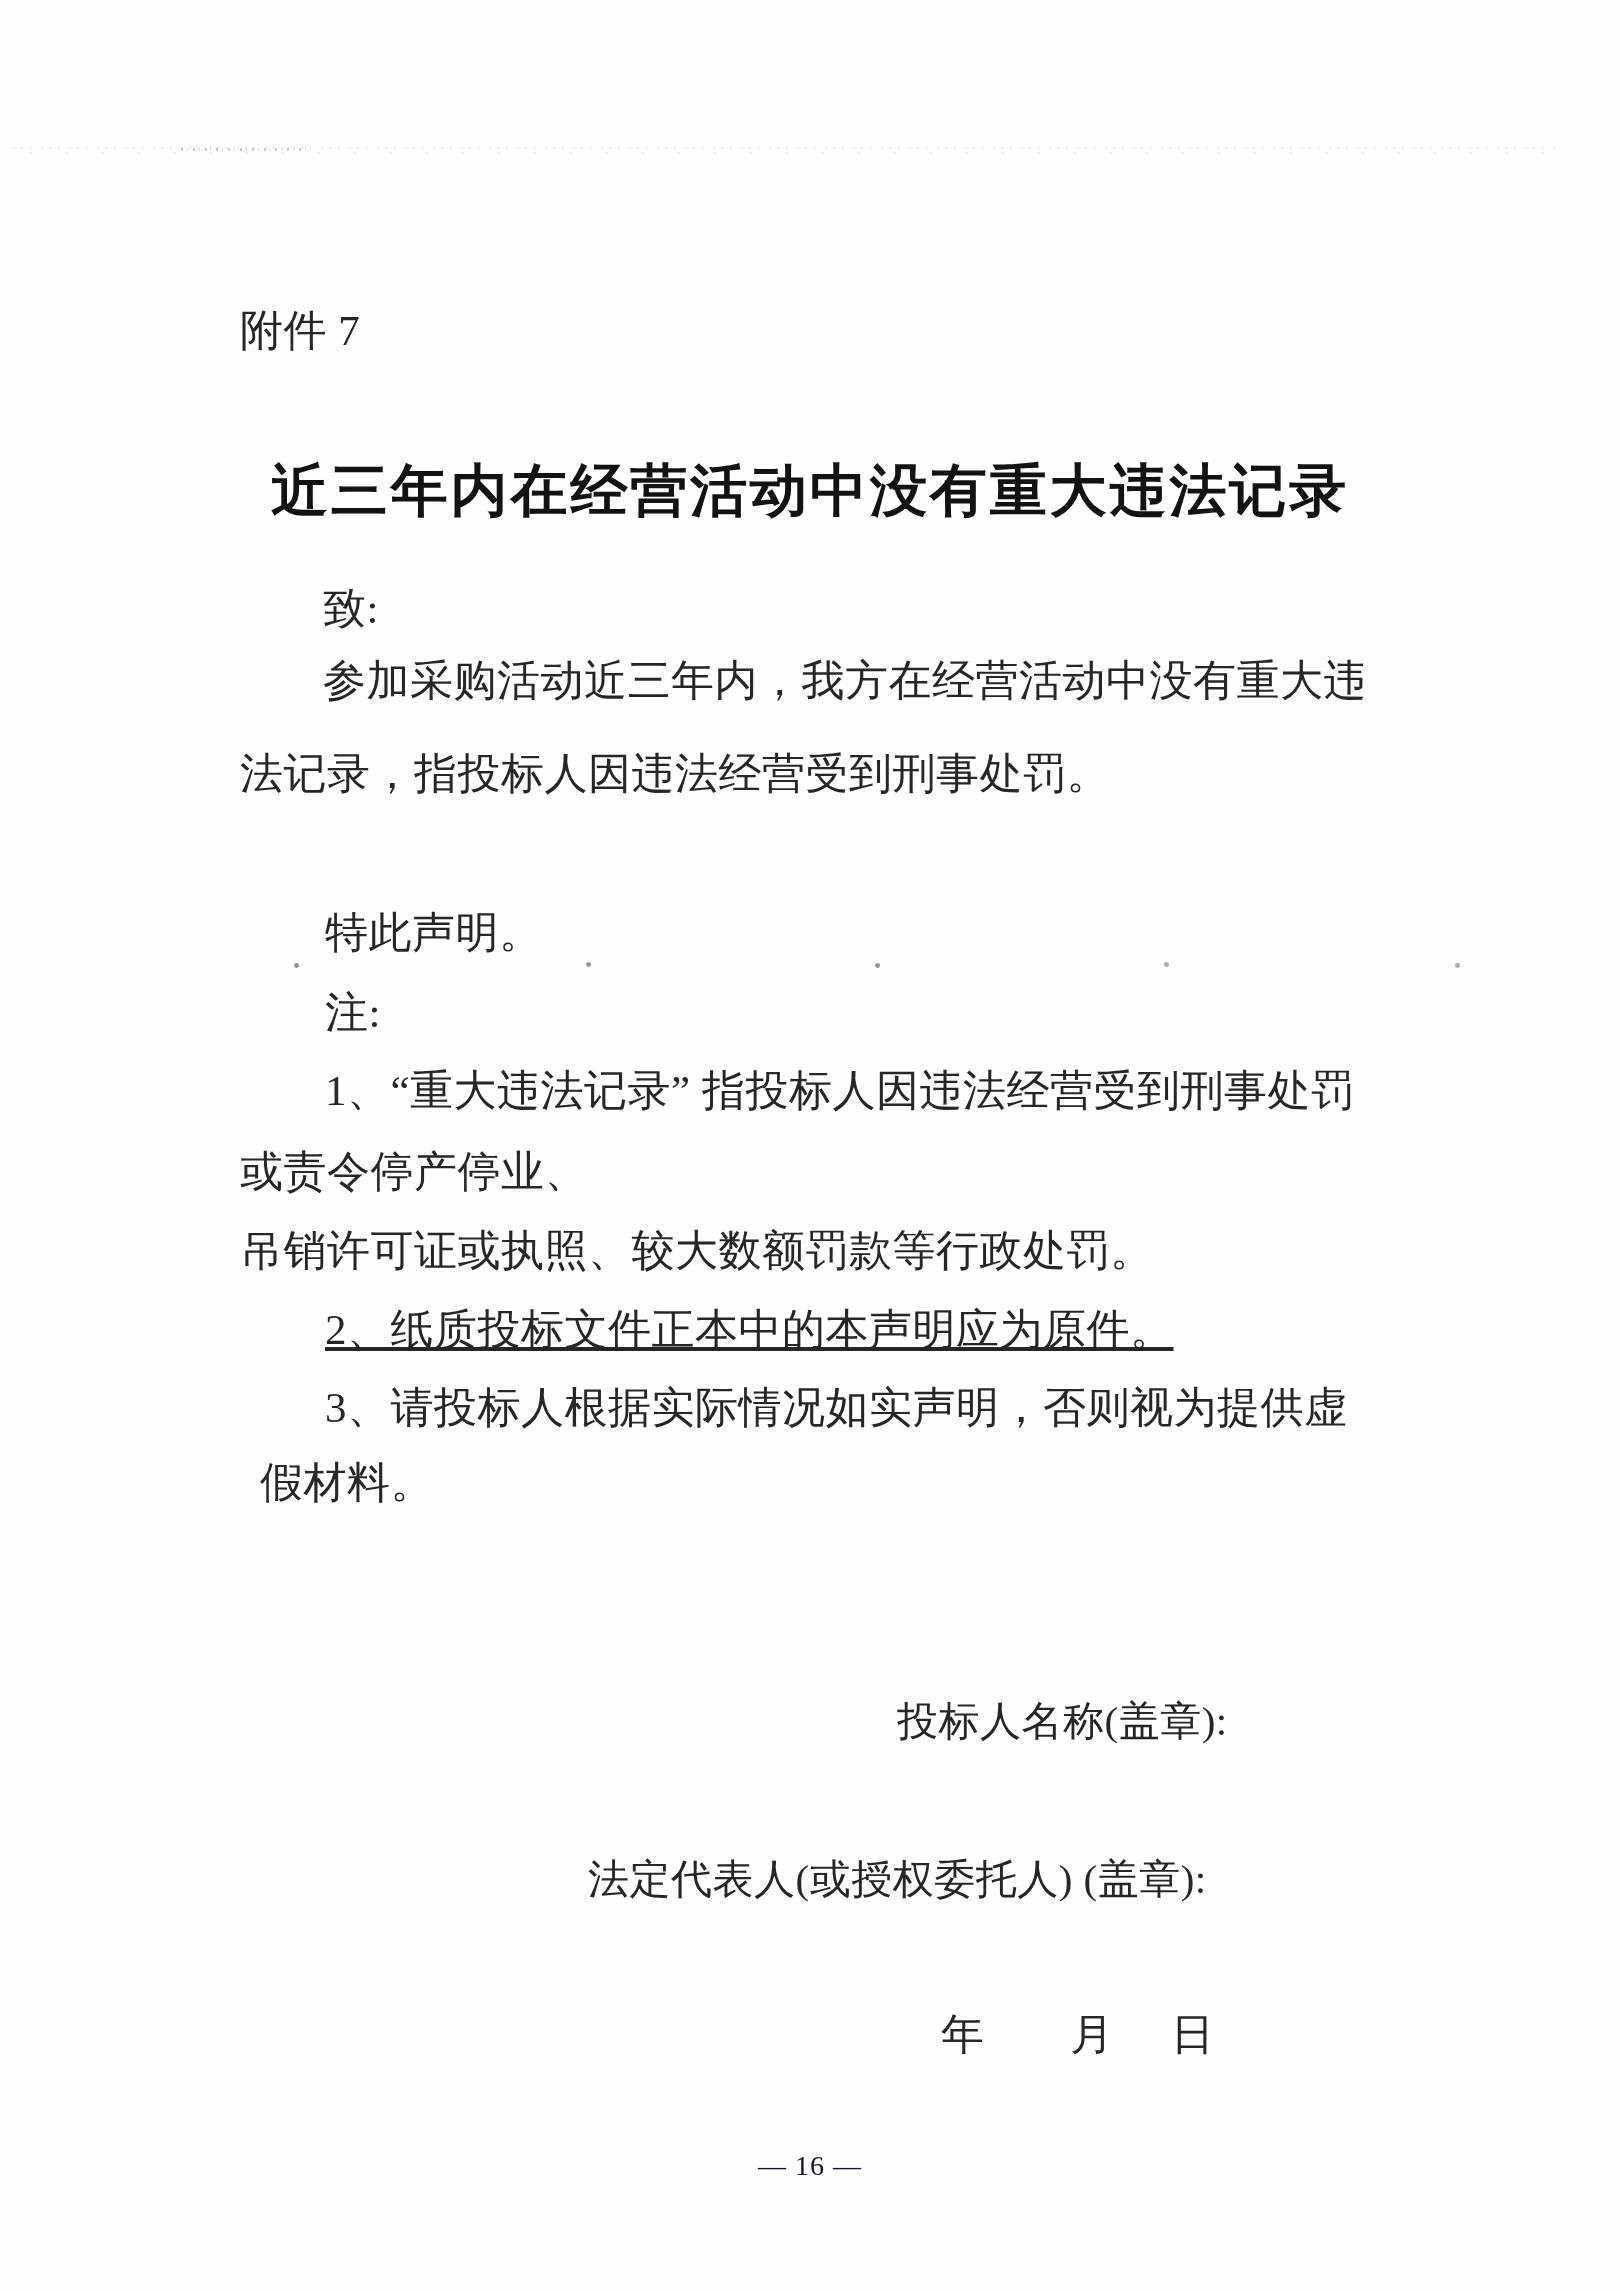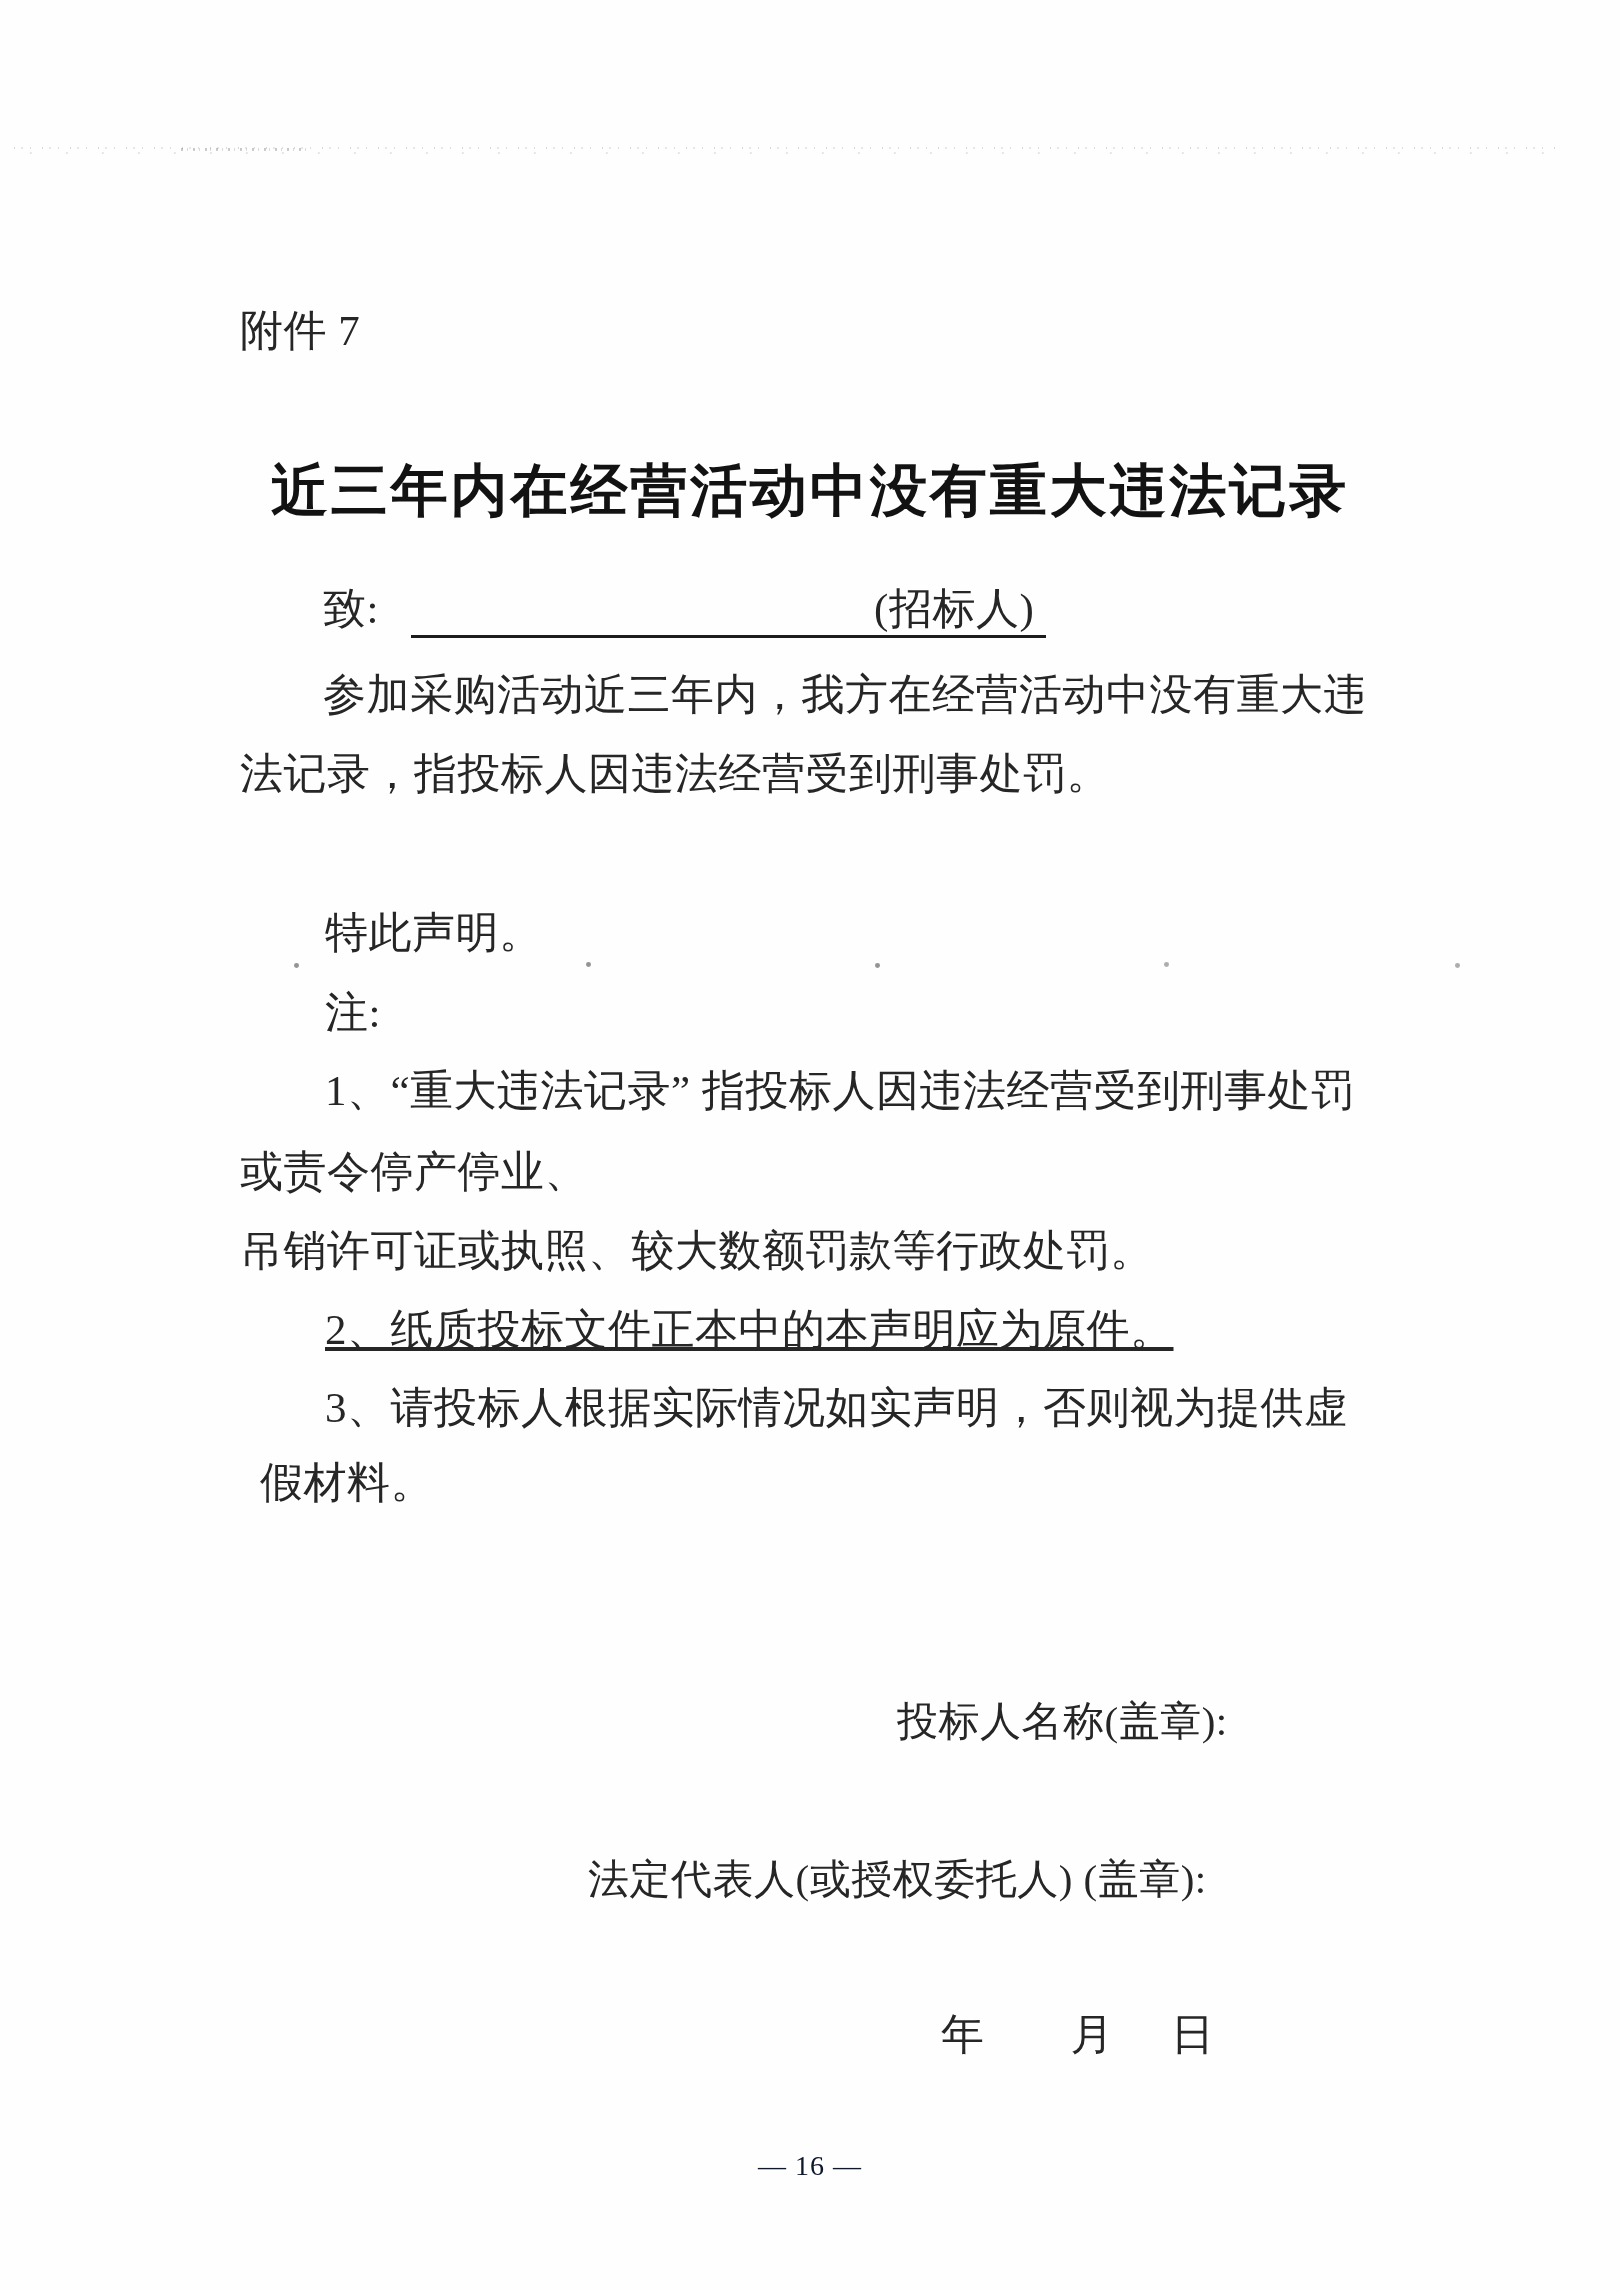--- a/index.html
+++ b/index.html
@@ -53,21 +53,21 @@
     font-size:57px; font-weight:700; letter-spacing:2.9px;
     color:#121212; white-space:pre;margin-top:22px;
   }
   .salutation   { left:323px; top:584px; display:flex; }
   .salut-prefix { display:inline-block; width:88px; }
   .salut-blank  {
     display:inline-block; width:635px;
     border-bottom:3.9px solid #1c1c1c;
     text-align:right; padding-right:11.8px;
   }
-  .para1  { left:323px; top:670px; }
+  .para1  { left:323px; top:656px; }
   .para2  { left:240px; top:749px; }
   .decl   { left:325px; top:908px; }
   .notes-label { left:325px; top:988px; }
   .n1l1   { left:325px; top:1066px; }
   .n1l2   { left:240px; top:1147px; }
   .n1l3   { left:240px; top:1226px; }
   .n2     { left:325px; top:1305px;text-decoration:underline; }
   .n3l1   { left:325px; top:1383px; }
   .n3l2   { left:240px; top:1458px;margin-left:20px; }
   .sig-bidder { left:897px; top:1697px; font-size:41px; }
@@ -87,21 +87,21 @@
 <div class="page">
 
   <div class="noise-band"></div>
   <div class="noise-band-dense"></div>
 
   <div class="line attachment">附件 7</div>
 
   <h1 class="title">近三年内在经营活动中没有重大违法记录</h1>
 
   <div class="line salutation">
-    <span class="salut-prefix">致:</span><span class="salut-blank"><span>(招标人)</span></span>
+    <span class="salut-prefix">致:</span>
   </div>
 
   <div class="line para1">参加采购活动近三年内，我方在经营活动中没有重大违</div>
   <div class="line para2">法记录，指投标人因违法经营受到刑事处罚。</div>
 
   <div class="line decl">特此声明。</div>
 
   <div class="dot" style="left:294px; top:963px;"></div>
   <div class="dot" style="left:586px; top:962px;"></div>
   <div class="dot" style="left:875px; top:963px;"></div>

